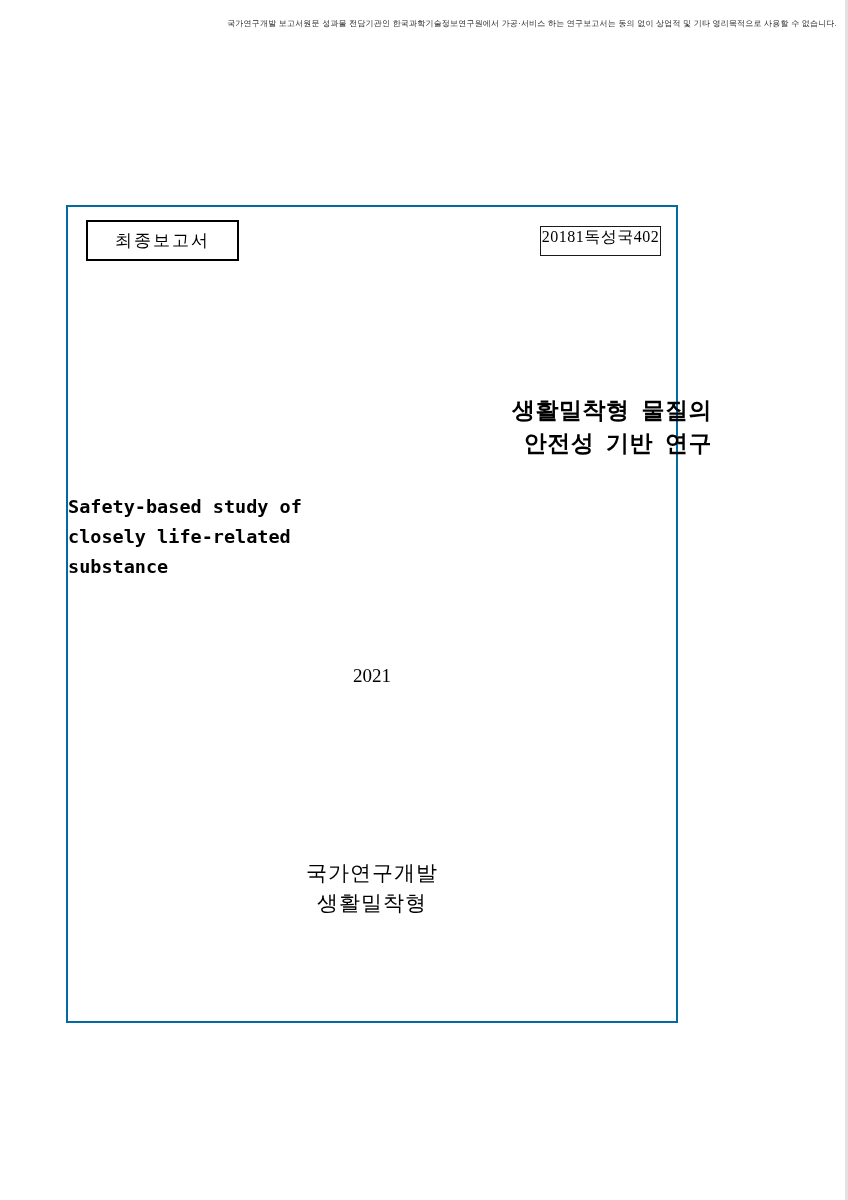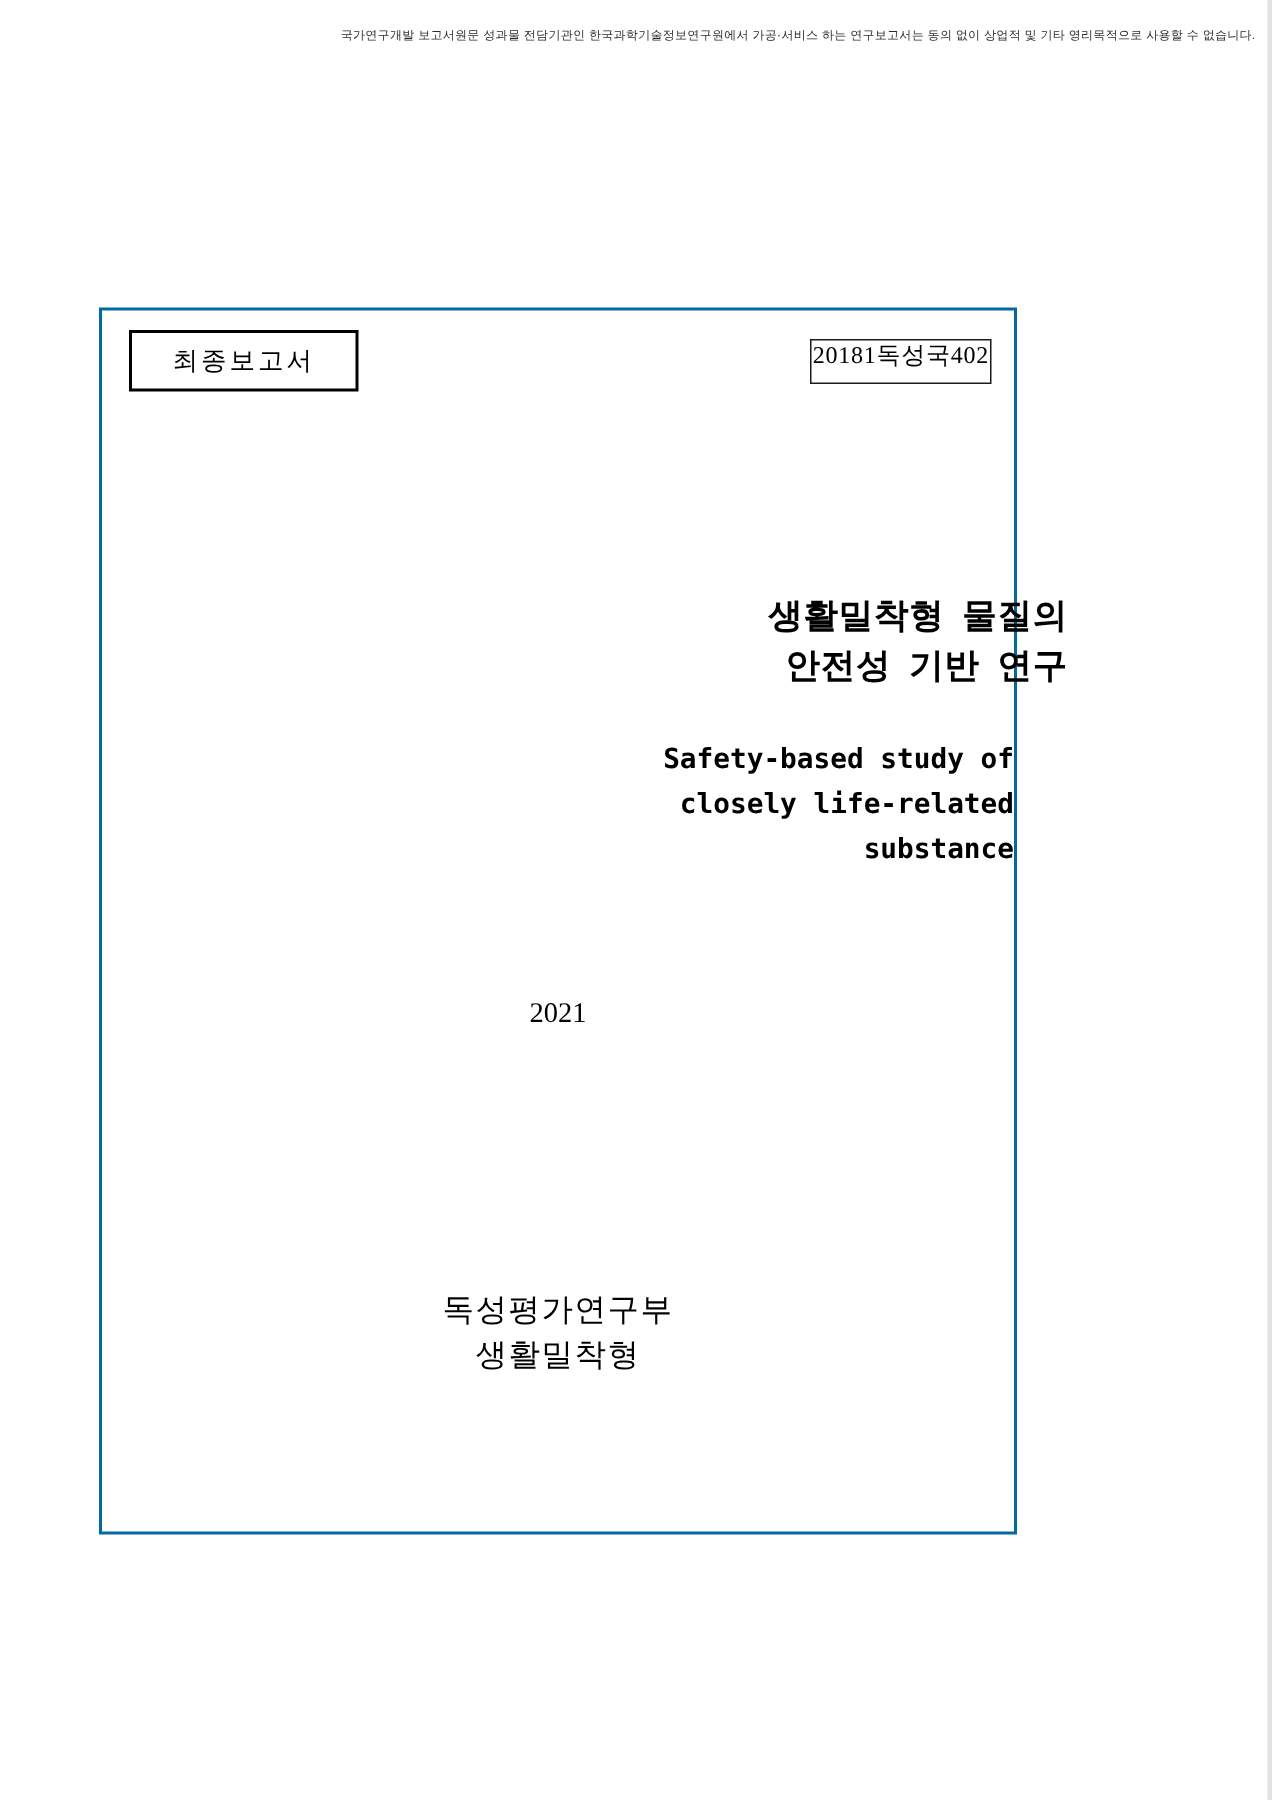--- a/index.html
+++ b/index.html
@@ -59,21 +59,21 @@
     font-weight: 700;
     font-size: 23px;
     line-height: 33px;
     letter-spacing: 0.5px;
     word-spacing: 5px;
     margin-left: 36px;
   }
   .title-en {
     position: absolute;
     left: 0; top: 285px; width: 100%;
-    text-align: right;
+    text-align: left;
     font-family: "DejaVu Sans Mono", monospace;
     font-weight: 700;
     font-size: 18.5px;
     line-height: 30px;
   }
   .year {
     position: absolute;
     left: 0; top: 455px; width: 100%;
     text-align: center;
     font-size: 19px;
@@ -112,17 +112,17 @@
 
   <div class="title-en">
     <div>Safety-based study of</div>
     <div>closely life-related</div>
     <div>substance</div>
   </div>
 
   <div class="year">2021</div>
 
   <div class="org">
-    <div>독성평가연구부</div>
+    <div>국가연구개발</div>
     <div>생활밀착형</div>
   </div>
 
 </div>
 
 </body></html>

